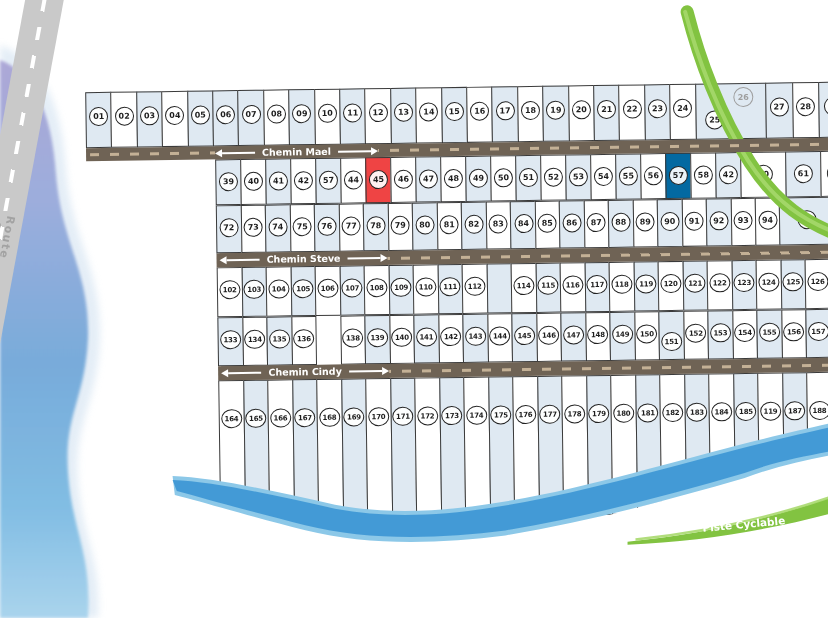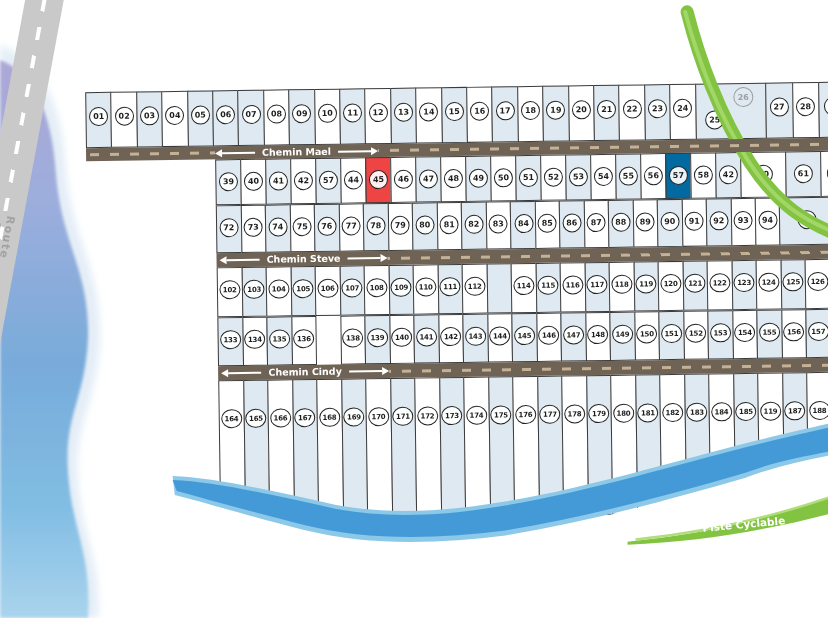--- a/index.html
+++ b/index.html
@@ -444,21 +444,21 @@
         <div class="lot" style="left: 582.5px; width: 25.5px; height: 49px;">
           <div class="lotnum n3" style="top: 12px;">148</div>
         </div>
         <div class="lot" style="left: 607px; width: 25.5px; height: 49px; background: rgb(223, 233, 242);">
           <div class="lotnum n3" style="top: 12px;">149</div>
         </div>
         <div class="lot" style="left: 631.5px; width: 25.5px; height: 49px;">
           <div class="lotnum n3" style="top: 12px;">150</div>
         </div>
         <div class="lot" style="left: 656px; width: 25.5px; height: 49px; background: rgb(223, 233, 242);">
-          <div class="lotnum n3" style="top: 12px; text-align: right;">151</div>
+          <div class="lotnum n3" style="top: 20px; text-align: right;">151</div>
         </div>
         <div class="lot" style="left: 680.5px; width: 25.5px; height: 49px;">
           <div class="lotnum n3" style="top: 12px;">152</div>
         </div>
         <div class="lot" style="left: 705px; width: 25.5px; height: 49px; background: rgb(223, 233, 242);">
           <div class="lotnum n3" style="top: 12px;">153</div>
         </div>
         <div class="lot" style="left: 729.5px; width: 25.5px; height: 49px;">
           <div class="lotnum n3" style="top: 12px;">154</div>
         </div>

